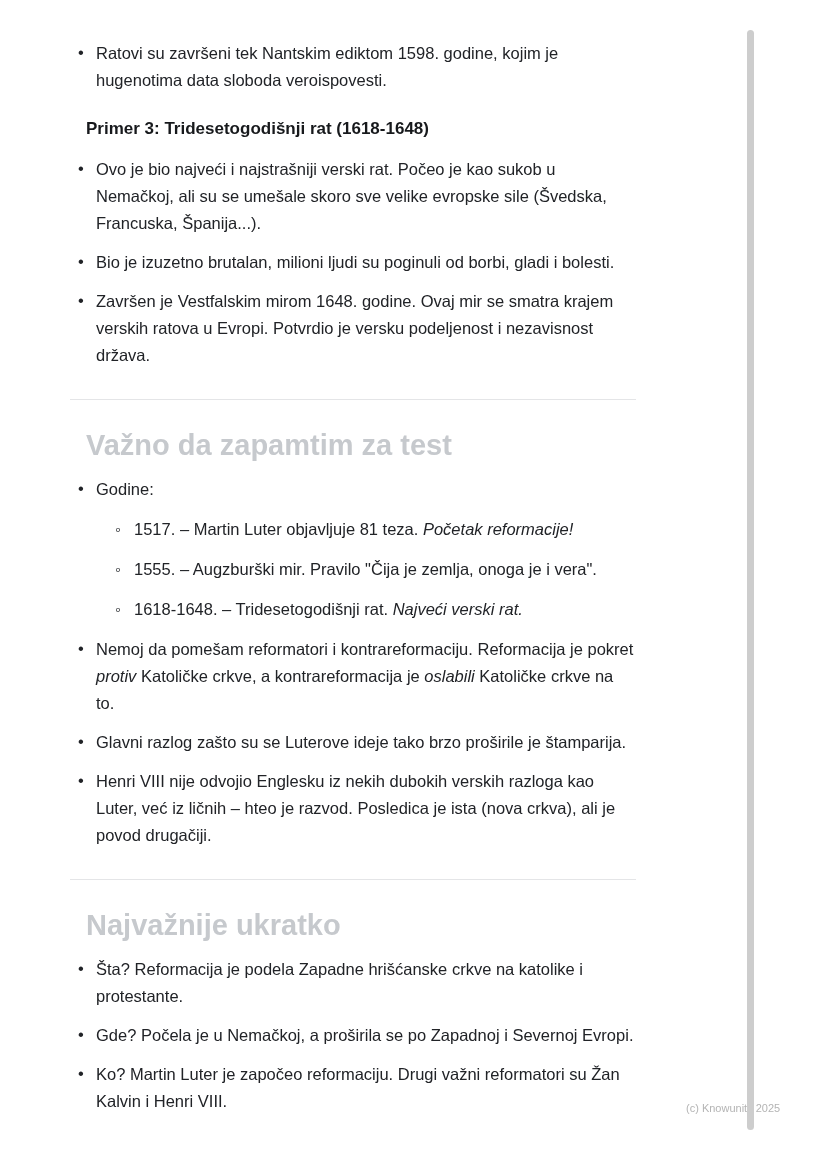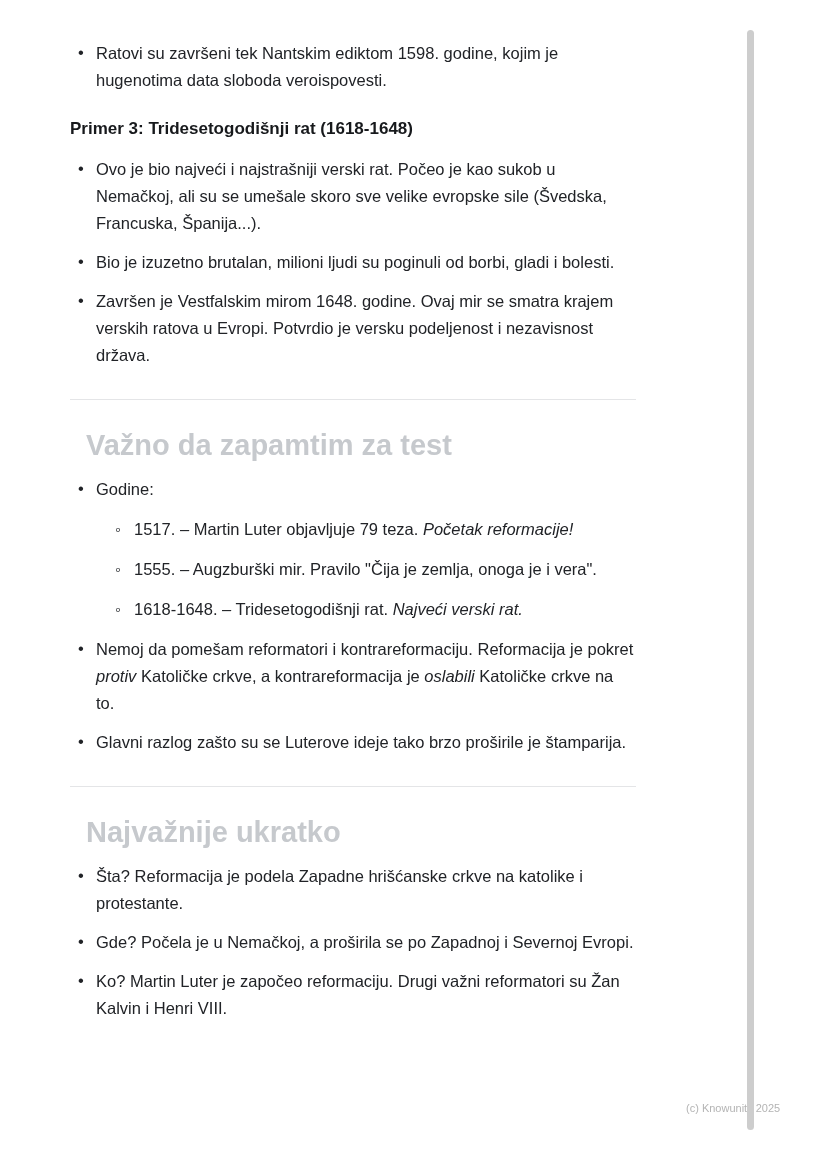--- a/index.html
+++ b/index.html
@@ -28,21 +28,21 @@
     line-height: 34px;
     font-weight: 700;
     color: #c6c9cd;
     margin: 28px 16px 14px;
   }
   h3.blk {
     font-size: 17px;
     line-height: 26px;
     font-weight: 700;
     color: #17191c;
-    margin: 22px 0 6px;
+    margin: 22px 16px 6px;
   }
   .divider {
     height: 1px;
     background: #e4e5e7;
     margin: 30px 0 0;
   }
   ul.list { list-style: none; margin: 0; padding: 0; }
   ul.l1 { margin: 14px 0 20px; }
   li { position: relative; padding-left: 26px; margin: 12px 0; }
   ul.l1 > li::before {
@@ -90,26 +90,27 @@
     <h3 class="blk">Primer 3: Tridesetogodišnji rat (1618-1648)</h3>
     <ul class="list l1">
       <li><span><span>Ovo je bio najveći i najstrašniji verski rat. Počeo je kao sukob u Nemačkoj, ali su se umešale skoro sve velike evropske sile (Švedska, Francuska, Španija...).</span></span></li>
       <li><span><span>Bio je izuzetno brutalan, milioni ljudi su poginuli od borbi, gladi i bolesti.</span></span></li>
       <li><span><span>Završen je </span><span class="b">Vestfalskim mirom 1648. godine</span><span>. Ovaj mir se smatra krajem verskih ratova u Evropi. Potvrdio je versku podeljenost i nezavisnost država.</span></span></li>
     </ul>
     <div class="divider"></div>
     <h2 class="blk">Važno da zapamtim za test</h2>
     <ul class="list l1">
       <li><span><span class="b">Godine:</span></span><ul class="list l2">
-          <li><span><span class="b">1517.</span><span> – Martin Luter objavljuje 79 teza. </span><span class="i">Početak reformacije!</span></span></li>
+          <li><span><span class="b">1517.</span><span> – Martin Luter objavljuje 81 teza. </span><span class="i">Početak reformacije!</span></span></li>
           <li><span><span class="b">1555.</span><span> – Augzburški mir. Pravilo "Čija je zemlja, onoga je i vera".</span></span></li>
           <li><span><span class="b">1618-1648.</span><span> – Tridesetogodišnji rat. </span><span class="i">Najveći verski rat.</span></span></li>
         </ul></li>
       <li><span><span>Nemoj da pomešam reformatori i kontrareformaciju. Reformacija je pokret </span><span class="i">protiv</span><span> Katoličke crkve, a kontrareformacija je </span><span class="i">oslabili</span><span> Katoličke crkve na to.</span></span></li>
       <li><span><span>Glavni razlog zašto su se Luterove ideje tako brzo proširile je </span><span class="b">štamparija</span><span>.</span></span></li>
+      <li><span><span>Henri VIII nije odvojio Englesku iz nekih dubokih verskih razloga kao Luter, već iz ličnih – hteo je razvod. Posledica je ista (nova crkva), ali je povod drugačiji.</span></span></li>
     </ul>
     <div class="divider"></div>
     <h2 class="blk">Najvažnije ukratko</h2>
     <ul class="list l1">
       <li><span><span class="b">Šta?</span><span> Reformacija je podela Zapadne hrišćanske crkve na katolike i protestante.</span></span></li>
       <li><span><span class="b">Gde?</span><span> Počela je u Nemačkoj, a proširila se po Zapadnoj i Severnoj Evropi.</span></span></li>
       <li><span><span class="b">Ko? Martin Luter</span><span> je započeo reformaciju. Drugi važni reformatori su Žan Kalvin i Henri VIII.</span></span></li>
     </ul>
   </div>
 

